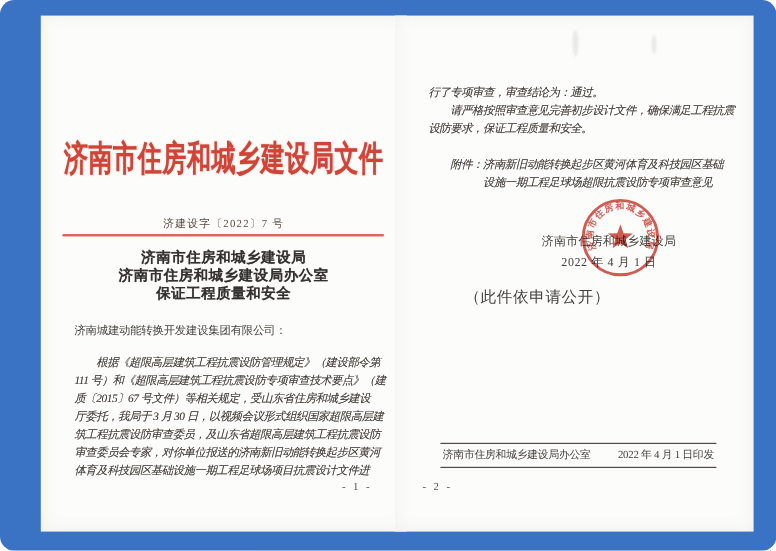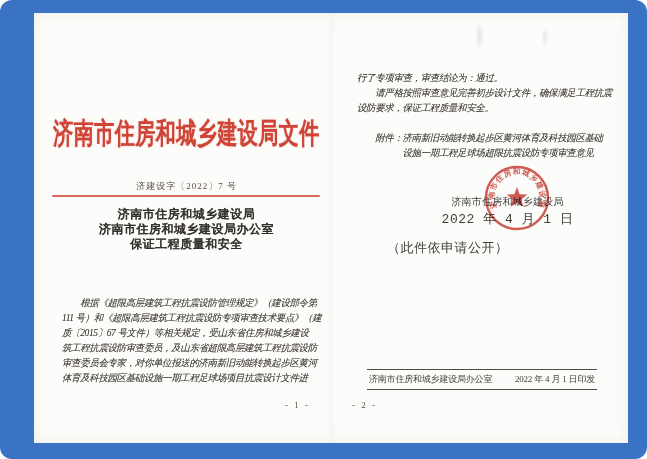--- a/index.html
+++ b/index.html
@@ -55,21 +55,21 @@
     position:absolute;font-size:9px;color:#55504c;letter-spacing:2px;
   }
   .pageno-1{top:387px;right:29px;}
   .pageno-2{top:387px;left:23px;}
 
   .sign-block{
     position:absolute;top:182px;left:96px;width:165px;
     text-align:center;color:#45403c;
   }
   .sign-block .signer{font-size:10px;line-height:14px;letter-spacing:0.2px;white-space:nowrap;}
-  .sign-block .sign-date{font-size:13px;line-height:14px;margin-top:4px;letter-spacing:0.5px;font-family:Liberation Mono, monospace;}
+  .sign-block .sign-date{font-size:10px;line-height:14px;margin-top:4px;letter-spacing:0.5px;}
 
   .seal{
     position:absolute;top:150px;left:153px;width:70px;height:70px;
     opacity:0.82;mix-blend-mode:multiply;
   }
   .seal text{
     font-family:"Liberation Serif","DejaVu Serif",serif;
     font-size:7.5px;font-weight:bold;fill:#c8382e;letter-spacing:1px;
   }
   .disclosure{
@@ -99,24 +99,26 @@
 
   <section class="page page-left">
     <h1 class="red-header">济南市住房和城乡建设局文件</h1>
     <div class="doc-no">济建设字〔2022〕7 号</div>
     <div class="red-rule"></div>
     <div class="title">
       <div>济南市住房和城乡建设局</div>
       <div>济南市住房和城乡建设局办公室</div>
       <div>保证工程质量和安全</div>
     </div>
+    <div class="addressee">济南城建动能转换开发建设集团有限公司：</div>
     <div class="bodylines body-p1">
       <div>　　根据《超限高层建筑工程抗震设防管理规定》（建设部令第</div>
       <div>111 号）和《超限高层建筑工程抗震设防专项审查技术要点》（建</div>
       <div>质〔2015〕67 号文件）等相关规定，受山东省住房和城乡建设</div>
+      <div>厅委托，我局于 3 月 30 日，以视频会议形式组织国家超限高层建</div>
       <div>筑工程抗震设防审查委员，及山东省超限高层建筑工程抗震设防</div>
       <div>审查委员会专家，对你单位报送的济南新旧动能转换起步区黄河</div>
       <div>体育及科技园区基础设施一期工程足球场项目抗震设计文件进</div>
     </div>
     <div class="pageno pageno-1">- 1 -</div>
   </section>
 
   <section class="page page-right">
     <div class="scan-artifact artifact-a"></div>
     <div class="scan-artifact artifact-b"></div>

